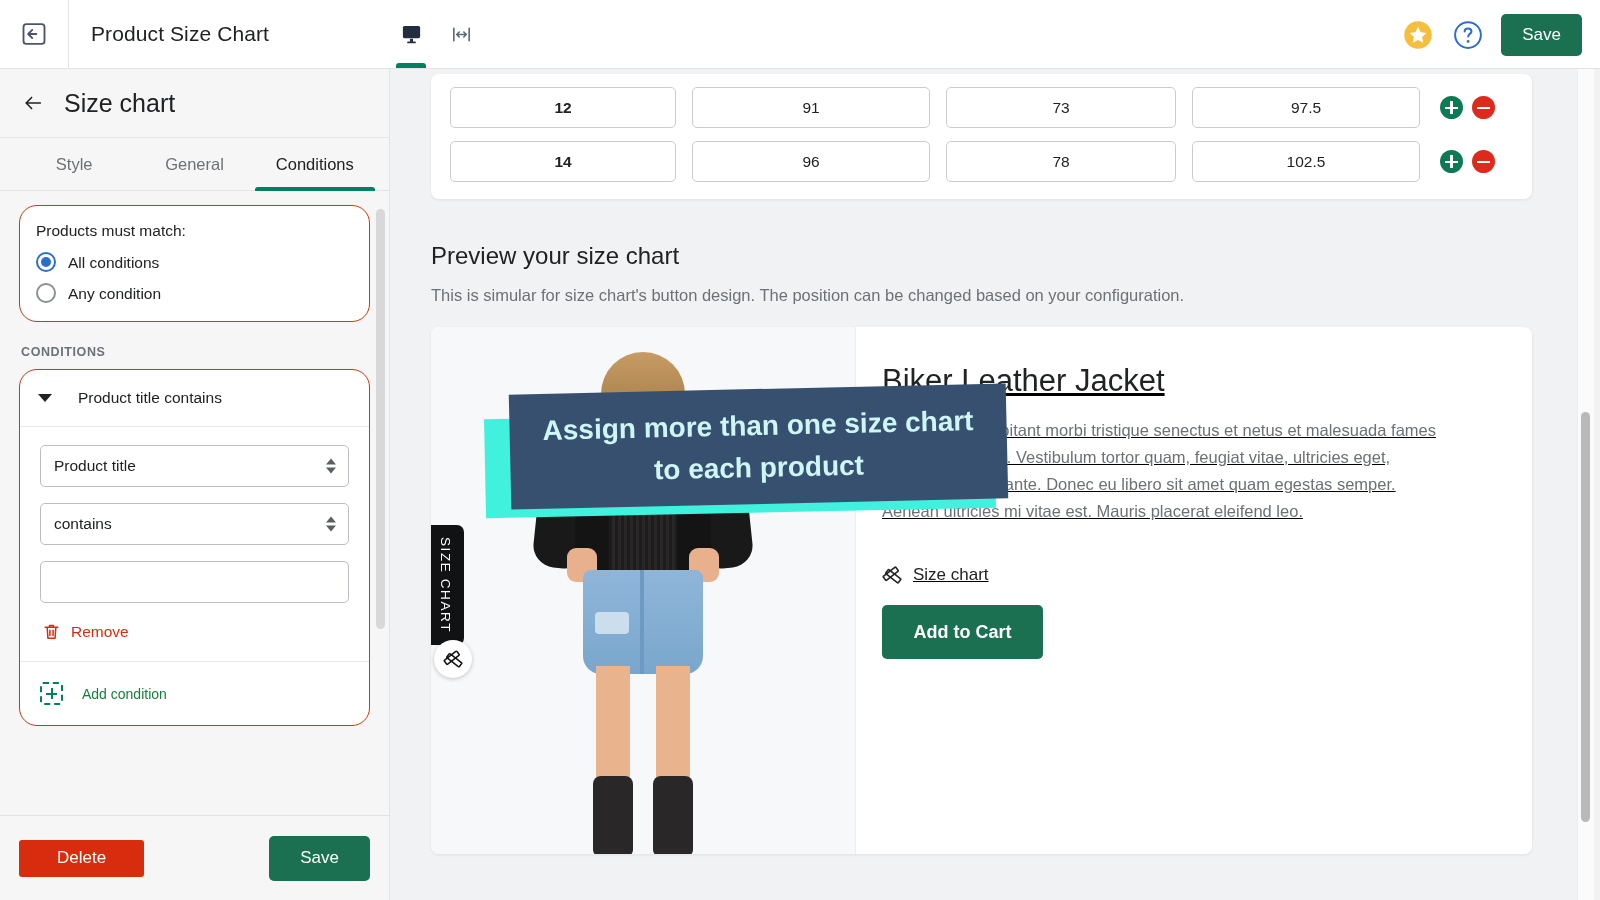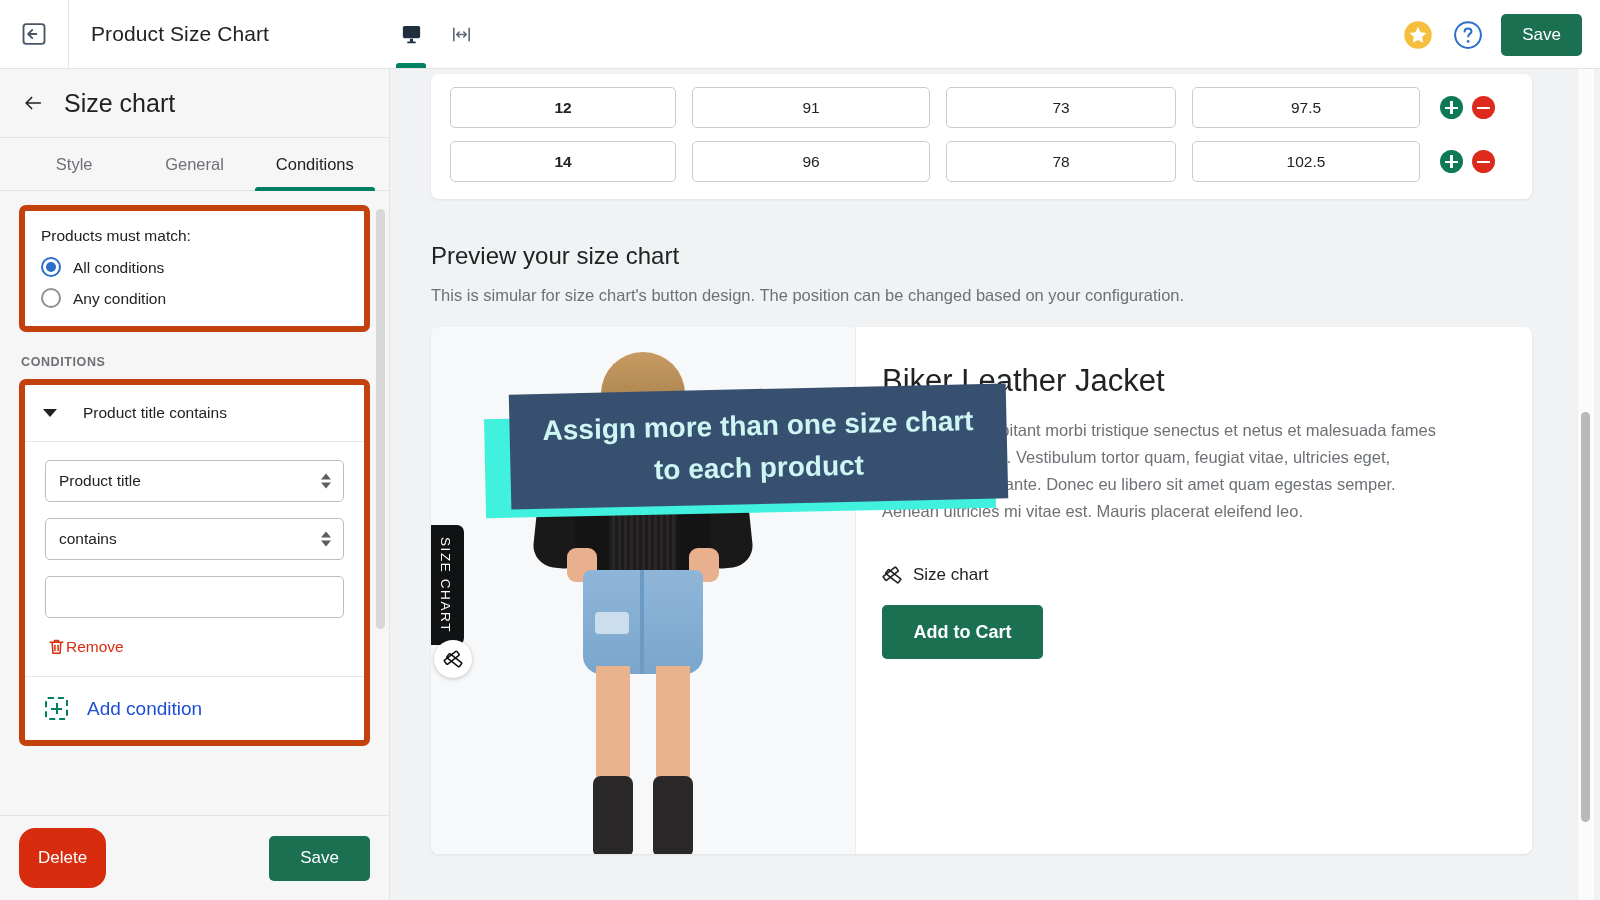--- a/index.html
+++ b/index.html
@@ -95,22 +95,22 @@
     content: ""; position: absolute; left: 0; right: 0; bottom: -1px;
     height: 4px; background: #008060; border-radius: 3px 3px 0 0;
   }
 
   .lp-scroll {
     flex: 1; position: relative; overflow: hidden;
     padding: 14px 19px 10px 19px;
   }
   .card {
     background: #ffffff;
-    border: 6px solid #c2410c;
-    border-radius: 7px;
+    border: 1px solid #c2410c;
+    border-radius: 18px;
     box-shadow: 0 0 2px rgba(22,29,37,.05);
   }
   .match-card { padding: 16px 16px 18px 16px; }
   .match-label { font-size: 15.5px; color: #202223; margin-bottom: 12px; }
   .radio-row { display: flex; align-items: flex-end; gap: 12px; margin-top: 11px; cursor: pointer; }
   .radio {
     width: 20px; height: 20px; border-radius: 50%;
     border: 2px solid #8c9196; background: #fff;
     flex: 0 0 auto; position: relative;
   }
@@ -146,55 +146,55 @@
   }
   .fld::placeholder { color: #8c9196; }
   .sel-arrows {
     position: absolute; right: 13px; top: 50%; transform: translateY(-50%);
     display: flex; flex-direction: column; gap: 3px; pointer-events: none;
   }
   .tri-up { width:0;height:0;border-left:5px solid transparent;border-right:5px solid transparent;border-bottom:6px solid #5c5f62;}
   .tri-dn { width:0;height:0;border-left:5px solid transparent;border-right:5px solid transparent;border-top:6px solid #5c5f62;}
 
   .remove-row {
-    display: flex; align-items: center; 
+    display: flex; align-items: center; gap: 10px;
     margin: 19px 0 10px 2px; cursor: pointer;
   }
   .remove-text { color: #d72c0d; font-size: 15.5px; }
 
   .add-cond {
     border-top: 1px solid #e8e8e9;
     padding: 20px 20px; display: flex; align-items: center; gap: 19px;
     cursor: pointer;
   }
   .add-box {
     width: 23px; height: 23px; border: 2px dashed #008060;
     border-radius: 3px; position: relative;
   }
   .add-box::before, .add-box::after {
     content:""; position:absolute; background:#008060;
   }
   .add-box::before { left: 4px; right: 4px; top: 8.5px; height: 2px; }
   .add-box::after { top: 4px; bottom: 4px; left: 8.5px; width: 2px; }
-  .add-text { color: #1d4ed8; font-size: 19px; }
+  .add-text { color: #15803d; font-size: 14px; }
 
   .lp-scrollbar {
     position: absolute; right: 4px; top: 18px;
     width: 9px; height: 420px;
     background: #d8d8d8; border-radius: 5px; cursor: pointer;
   }
 
   .lp-footer {
     height: 85px; border-top: 1px solid #e1e3e5;
     display: flex; align-items: center; justify-content: space-between;
     padding: 0 19px; background: #f6f6f7;
   }
   .btn-delete {
-    background: #d72c0d; color: #fff; border: none; border-radius: 16px;
-    height: 60px; padding: 0 19px; font-size: 17px;
+    background: #d72c0d; color: #fff; border: none; border-radius: 3px;
+    height: 37px; padding: 0 38px; font-size: 17px;
     font-family: inherit; cursor: pointer;
   }
   .btn-save-bottom {
     background: #1b7052; color: #fff; border: none; border-radius: 5px;
     height: 45px; padding: 0 31px; font-size: 17px;
     font-family: inherit; cursor: pointer;
   }
 
   
   .main {
@@ -270,21 +270,21 @@
   .m-handR { position:absolute; right:74px; top:196px; width:30px; height:34px; background:#e8b08c; border-radius:9px;}
   .m-shorts { position:absolute; left:90px; top:218px; width:120px; height:104px;
     background: linear-gradient(#8fb6d9,#7aa6cd); border-radius: 8px 8px 18px 18px; }
   .m-shorts::after { content:""; position:absolute; left:57px; top:0; width:4px; height:104px; background:#6d9ac2;}
   .m-patch { position:absolute; left:12px; top:42px; width:34px; height:22px; background:#d8e6f2; border-radius:4px; opacity:.85;}
   .m-legL { position:absolute; left:103px; top:314px; width:34px; height:120px; background:#e9b38e; border-radius:0 0 8px 8px;}
   .m-legR { position:absolute; right:103px; top:314px; width:34px; height:120px; background:#e9b38e; border-radius:0 0 8px 8px;}
   .m-bootL { position:absolute; left:100px; top:424px; width:40px; height:80px; background:#2a2728; border-radius:8px 8px 6px 6px;}
   .m-bootR { position:absolute; right:100px; top:424px; width:40px; height:80px; background:#2a2728; border-radius:8px 8px 6px 6px;}
 
-  .pv-right { flex: 1; padding: 36px 34px 0 26px; position: relative; }
+  .pv-right { flex: 1; padding: 36px 34px 0 26px; position: relative; text-decoration: underline; }
   .pv-product-title { font-size: 31px; color: #202223; font-weight: 400; margin-bottom: 18px; }
   .pv-desc { font-size: 16.5px; line-height: 27px; color: #6d7175; max-width: 560px; }
   .pv-sizechart-link {
     display: flex; align-items: center; gap: 11px;
     margin-top: 40px; cursor: pointer;
   }
   .pv-sizechart-text { font-size: 17px; color: #202223; }
   .pv-addcart {
     margin-top: 20px; background: #1b7052; color: #fff;
     border: none; border-radius: 5px;

